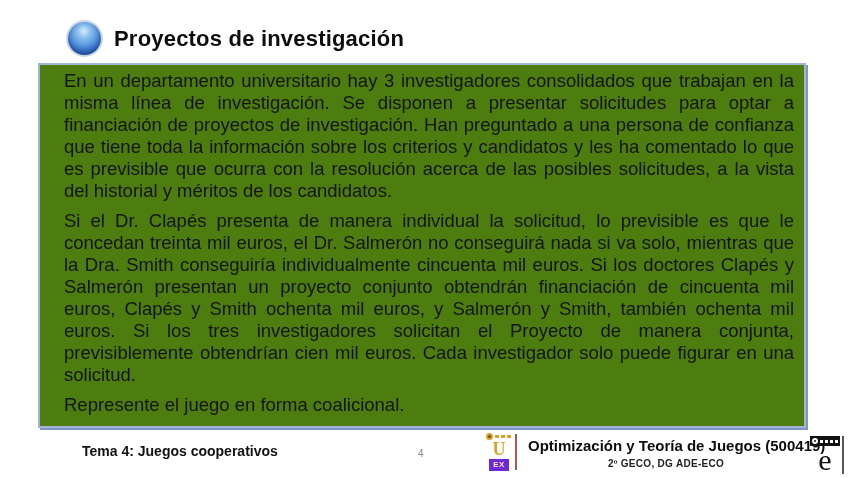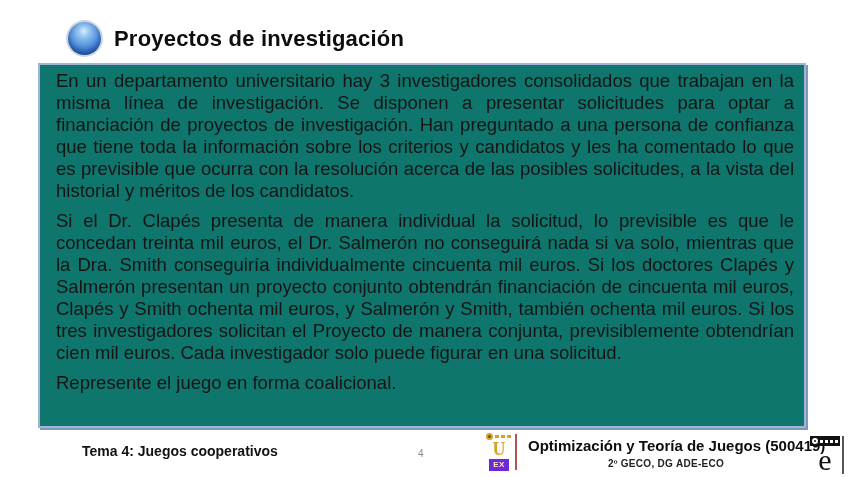--- a/index.html
+++ b/index.html
@@ -11,23 +11,23 @@
   .title-row{position:absolute;left:68px;top:22px;display:flex;align-items:center;gap:13px;}
   .sphere{
     width:33px;height:33px;border-radius:50%;
     background:radial-gradient(circle at 48% 28%, #d9ecfb 0%, #8cc0ef 22%, #4f8fdd 55%, #2f66bd 82%, #1e4a9a 100%);
     box-shadow:0 0 0 2px #ccd6e2, inset 0 -3px 6px rgba(10,40,110,.55);
   }
   .slide-title{font-size:22px;font-weight:bold;color:#0d0d0d;letter-spacing:.2px;}
   
   .textbox{
     position:absolute;left:38px;top:63px;width:768px;height:365px;box-sizing:border-box;
-    border:2px solid #a2b4d6;background:#0f766e;
+    border:2px solid #a2b4d6;background:#4d7c0f;
     box-shadow:2px 2px 0 #8096c2;
-    padding:5px 10px 4px 16px;
+    padding:5px 10px 4px 24px;
     font-size:18.5px;line-height:22px;text-align:justify;color:#151515;
   }
   .textbox p{margin:0 0 8px 0;}
   .textbox p:last-child{margin-bottom:6px;}
   
   .footer-topic{position:absolute;left:70px;top:443px;font-size:14px;font-weight:bold;color:#111;margin-left:12px;}
   .page-number{position:absolute;left:418px;top:448px;font-size:10px;color:#8a8a8a;}
   .course-block{position:absolute;left:528px;top:437px;width:276px;text-align:center;}
   .course-title{font-size:15px;font-weight:bold;color:#0d0d0d;white-space:nowrap;}
   .course-subtitle{font-size:10px;font-weight:bold;color:#222;margin-top:4px;letter-spacing:.3px;}

